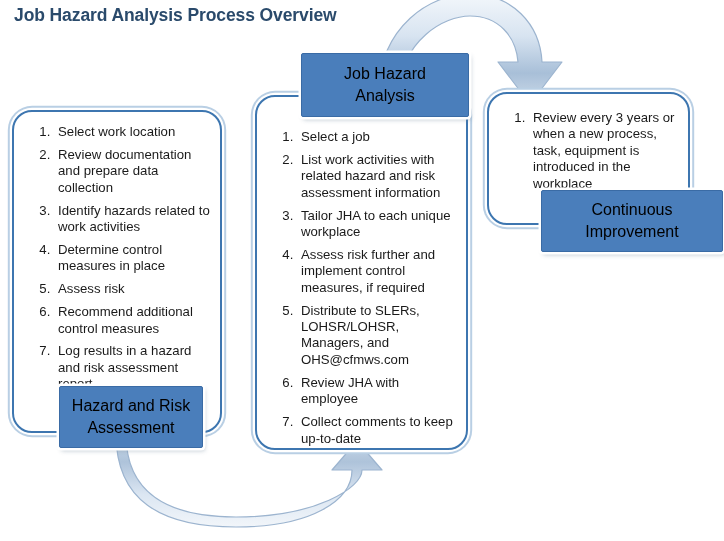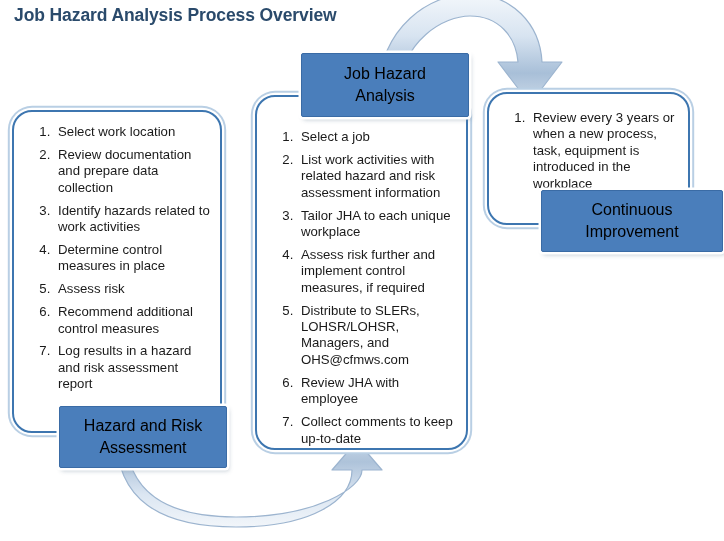--- a/index.html
+++ b/index.html
@@ -185,21 +185,21 @@
     </div>
   </div>
 
   <div class="badge" style="left:301px; top:53px; width:168px; height:64px;">
     <div>
       <span>Job Hazard</span>
       <span>Analysis</span>
     </div>
   </div>
 
-  <div class="badge" style="left:59px; top:406px; width:168px; height:62px;">
+  <div class="badge" style="left:59px; top:386px; width:144px; height:62px;">
     <div>
       <span>Hazard and Risk</span>
       <span>Assessment</span>
     </div>
   </div>
 
   <div class="badge" style="left:541px; top:190px; width:182px; height:62px;">
     <div>
       <span>Continuous</span>
       <span>Improvement</span>

